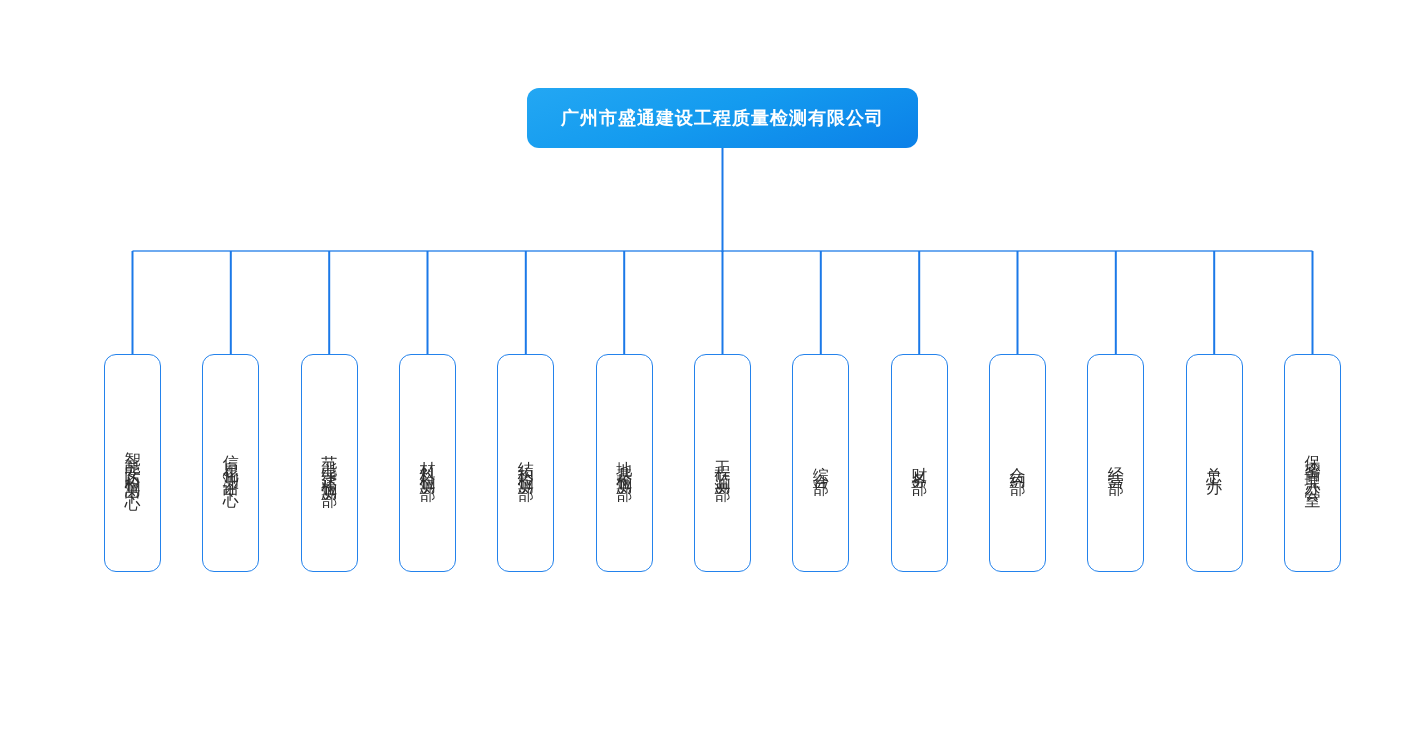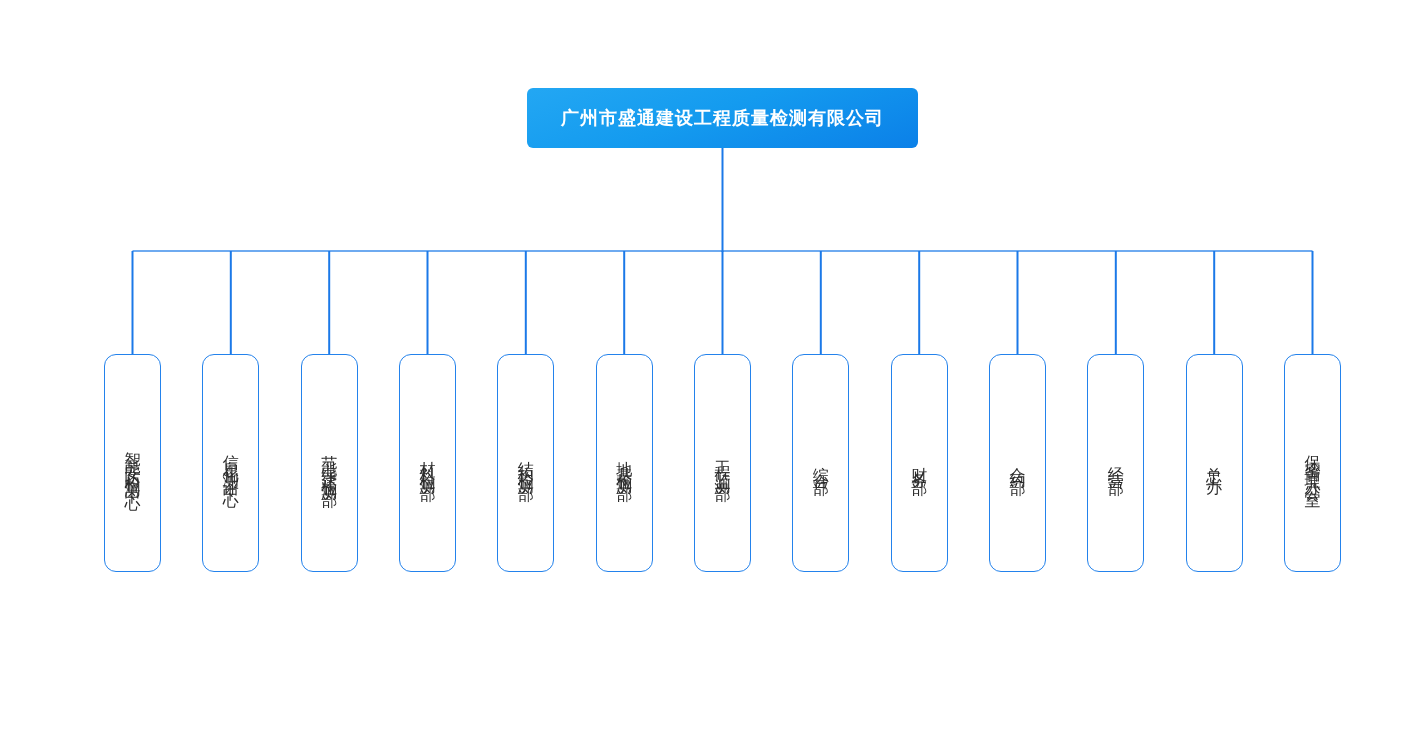--- a/index.html
+++ b/index.html
@@ -20,21 +20,21 @@
     left: 0;
     top: 0;
     pointer-events: none;
   }
   .root-node {
     position: absolute;
     left: 527px;
     top: 88px;
     width: 391px;
     height: 60px;
-    border-radius: 6px;
+    border-radius: 12px;
     background: linear-gradient(160deg, #23a7f3 0%, #149bef 45%, #0b80e8 100%);
     display: flex;
     align-items: center;
     justify-content: center;
     box-sizing: border-box;
   }
   .root-node .root-label {
     color: #ffffff;
     font-size: 18px;
     font-weight: bold;

